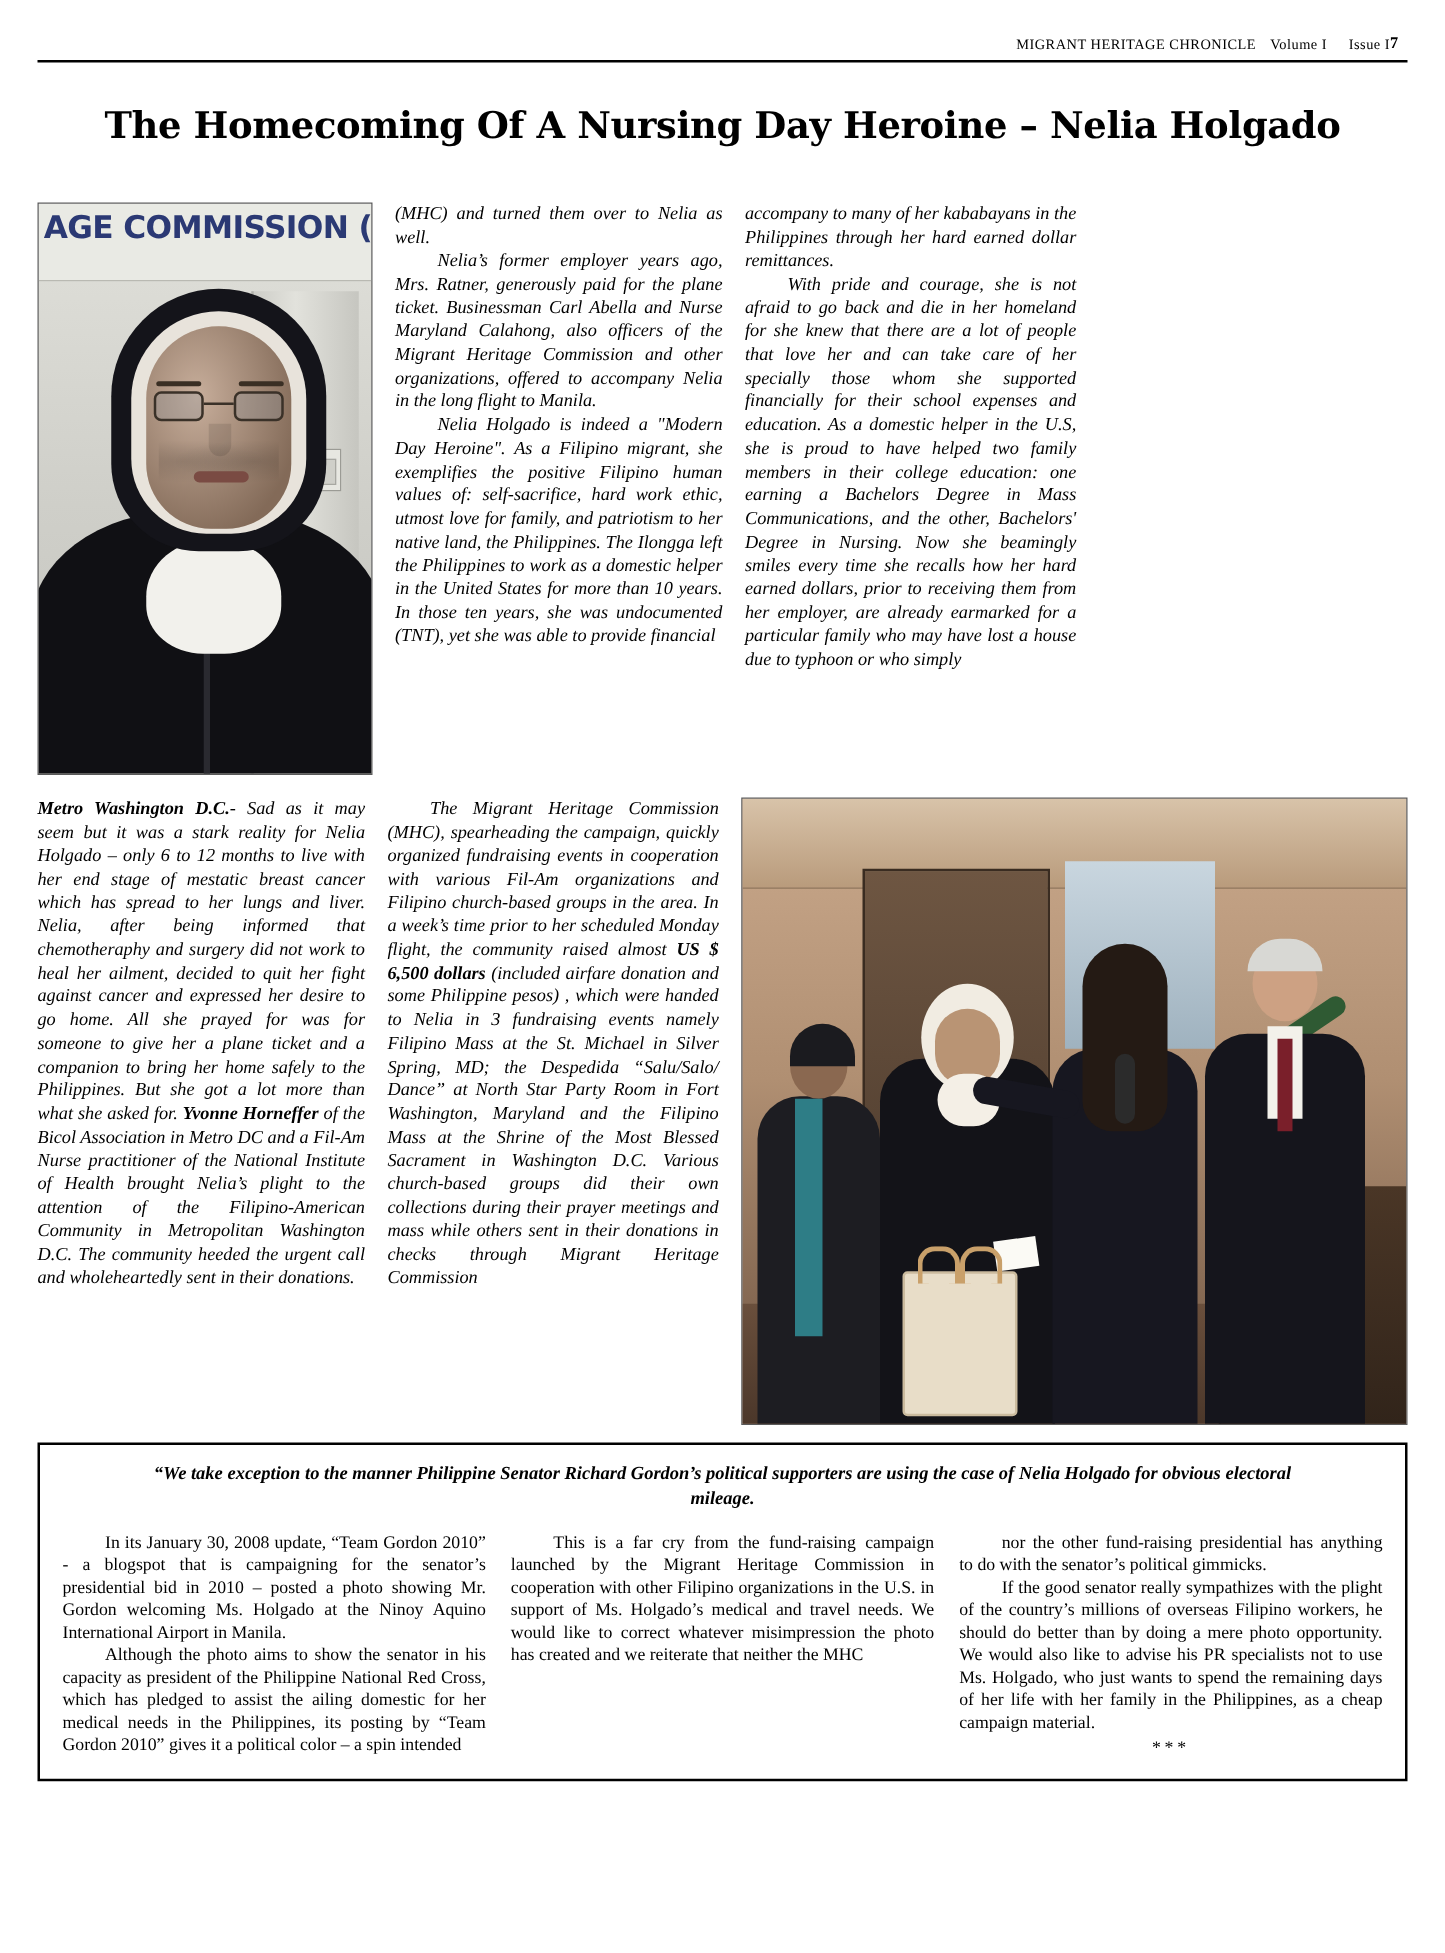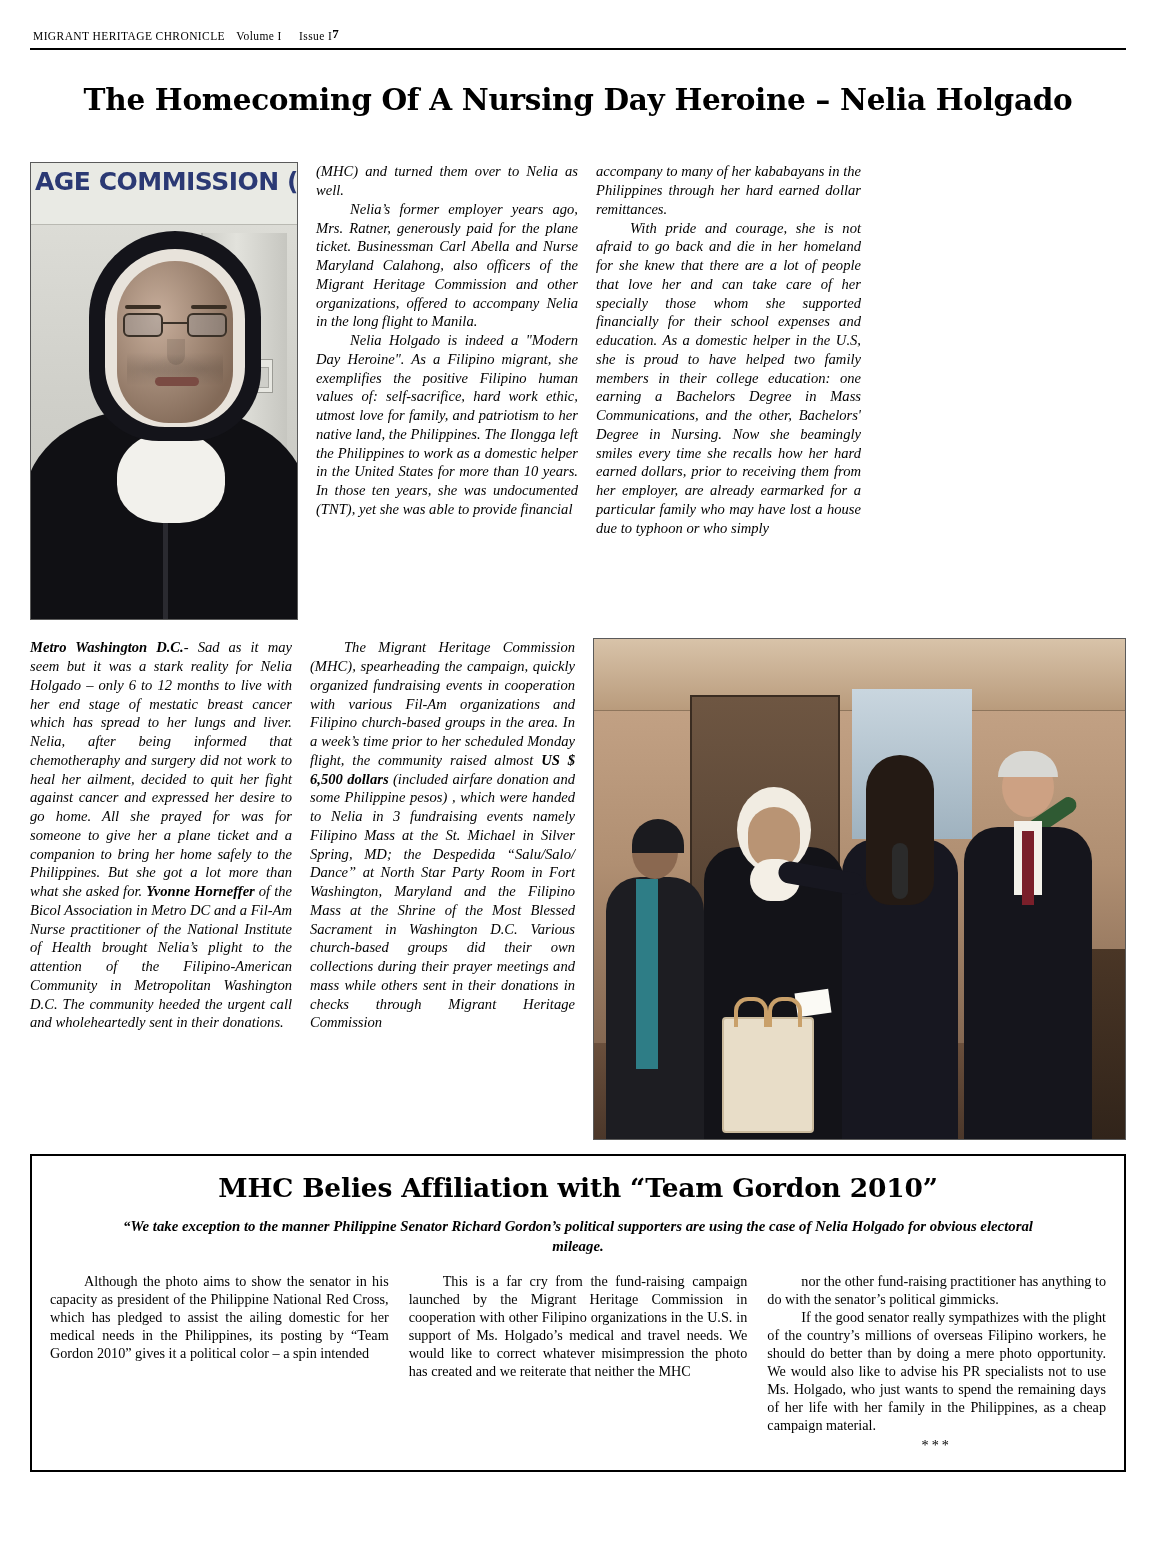--- a/index.html
+++ b/index.html
@@ -17,26 +17,27 @@
   .page {
     width: 1156px;
     height: 1562px;
     padding: 26px 30px 0 30px;
     position: relative;
   }
 
   
   .masthead {
     display: flex;
-    justify-content: flex-start;
+    justify-content: flex-end;
     align-items: flex-end;
     font-family: "Liberation Serif", serif;
     font-size: 11.5px;
     letter-spacing: .4px;
     padding: 0 3px 6px 3px;
+    margin-left: 44px;
   }
   .masthead .mh-left { white-space: nowrap; }
   .masthead .mh-left .vol { margin-left: 8px; }
   .masthead .mh-left .iss { margin-left: 14px; }
   .masthead .mh-right { font-size: 13px; font-weight: 700; padding-right: 4px;}
   .rule-top { border-bottom: 2.2px solid #000; margin: 0 0 34px 0; }
 
   
   h1.headline {
     font-family: "DejaVu Serif", serif;
@@ -447,30 +448,30 @@
         <div class="body"></div>
         <div class="shirt"></div>
         <div class="tie"></div>
         <div class="head"></div>
         <div class="hair"></div>
       </div>
     </div>
   </div>
 
   <div class="box">
-    <h2 class="box-title">MHC Belies Affiliation with “Team Gordon 2010”</h2>
     <div class="box-deck">“We take exception to the manner Philippine Senator Richard Gordon’s political supporters are using the case of Nelia Holgado for obvious electoral mileage.</div>
     <div class="box-cols">
       <div class="bc">
+        <p>In its January 30, 2008 update, “Team Gordon 2010” - a blogspot that is campaigning for the senator’s presidential bid in 2010 – posted a photo showing Mr. Gordon welcoming Ms. Holgado at the Ninoy Aquino International Airport in Manila.</p>
         <p>Although the photo aims to show the senator in his capacity as president of the Philippine National Red Cross, which has pledged to assist the ailing domestic for her medical needs in the Philippines, its posting by “Team Gordon 2010” gives it a political color – a spin intended</p>
       </div>
       <div class="bc">
         <p>This is a far cry from the fund-raising campaign launched by the Migrant Heritage Commission in cooperation with other Filipino organizations in the U.S. in support of Ms. Holgado’s medical and travel needs.  We would like to correct whatever misimpression the photo has created and we reiterate that neither the MHC</p>
       </div>
       <div class="bc">
-        <p>nor the other fund-raising practitioner has anything to do with the senator’s political gimmicks.</p>
+        <p>nor the other fund-raising presidential has anything to do with the senator’s political gimmicks.</p>
         <p>If the good senator really sympathizes with the plight of the country’s millions of overseas Filipino workers, he should do better than by doing a mere photo opportunity. We would also like to advise his PR specialists not to use Ms. Holgado, who just wants to spend the remaining days of her life with her family in the Philippines, as a cheap campaign material.</p>
         <div class="stars">***</div>
       </div>
     </div>
   </div>
 
 </div>
 
 </body></html>

